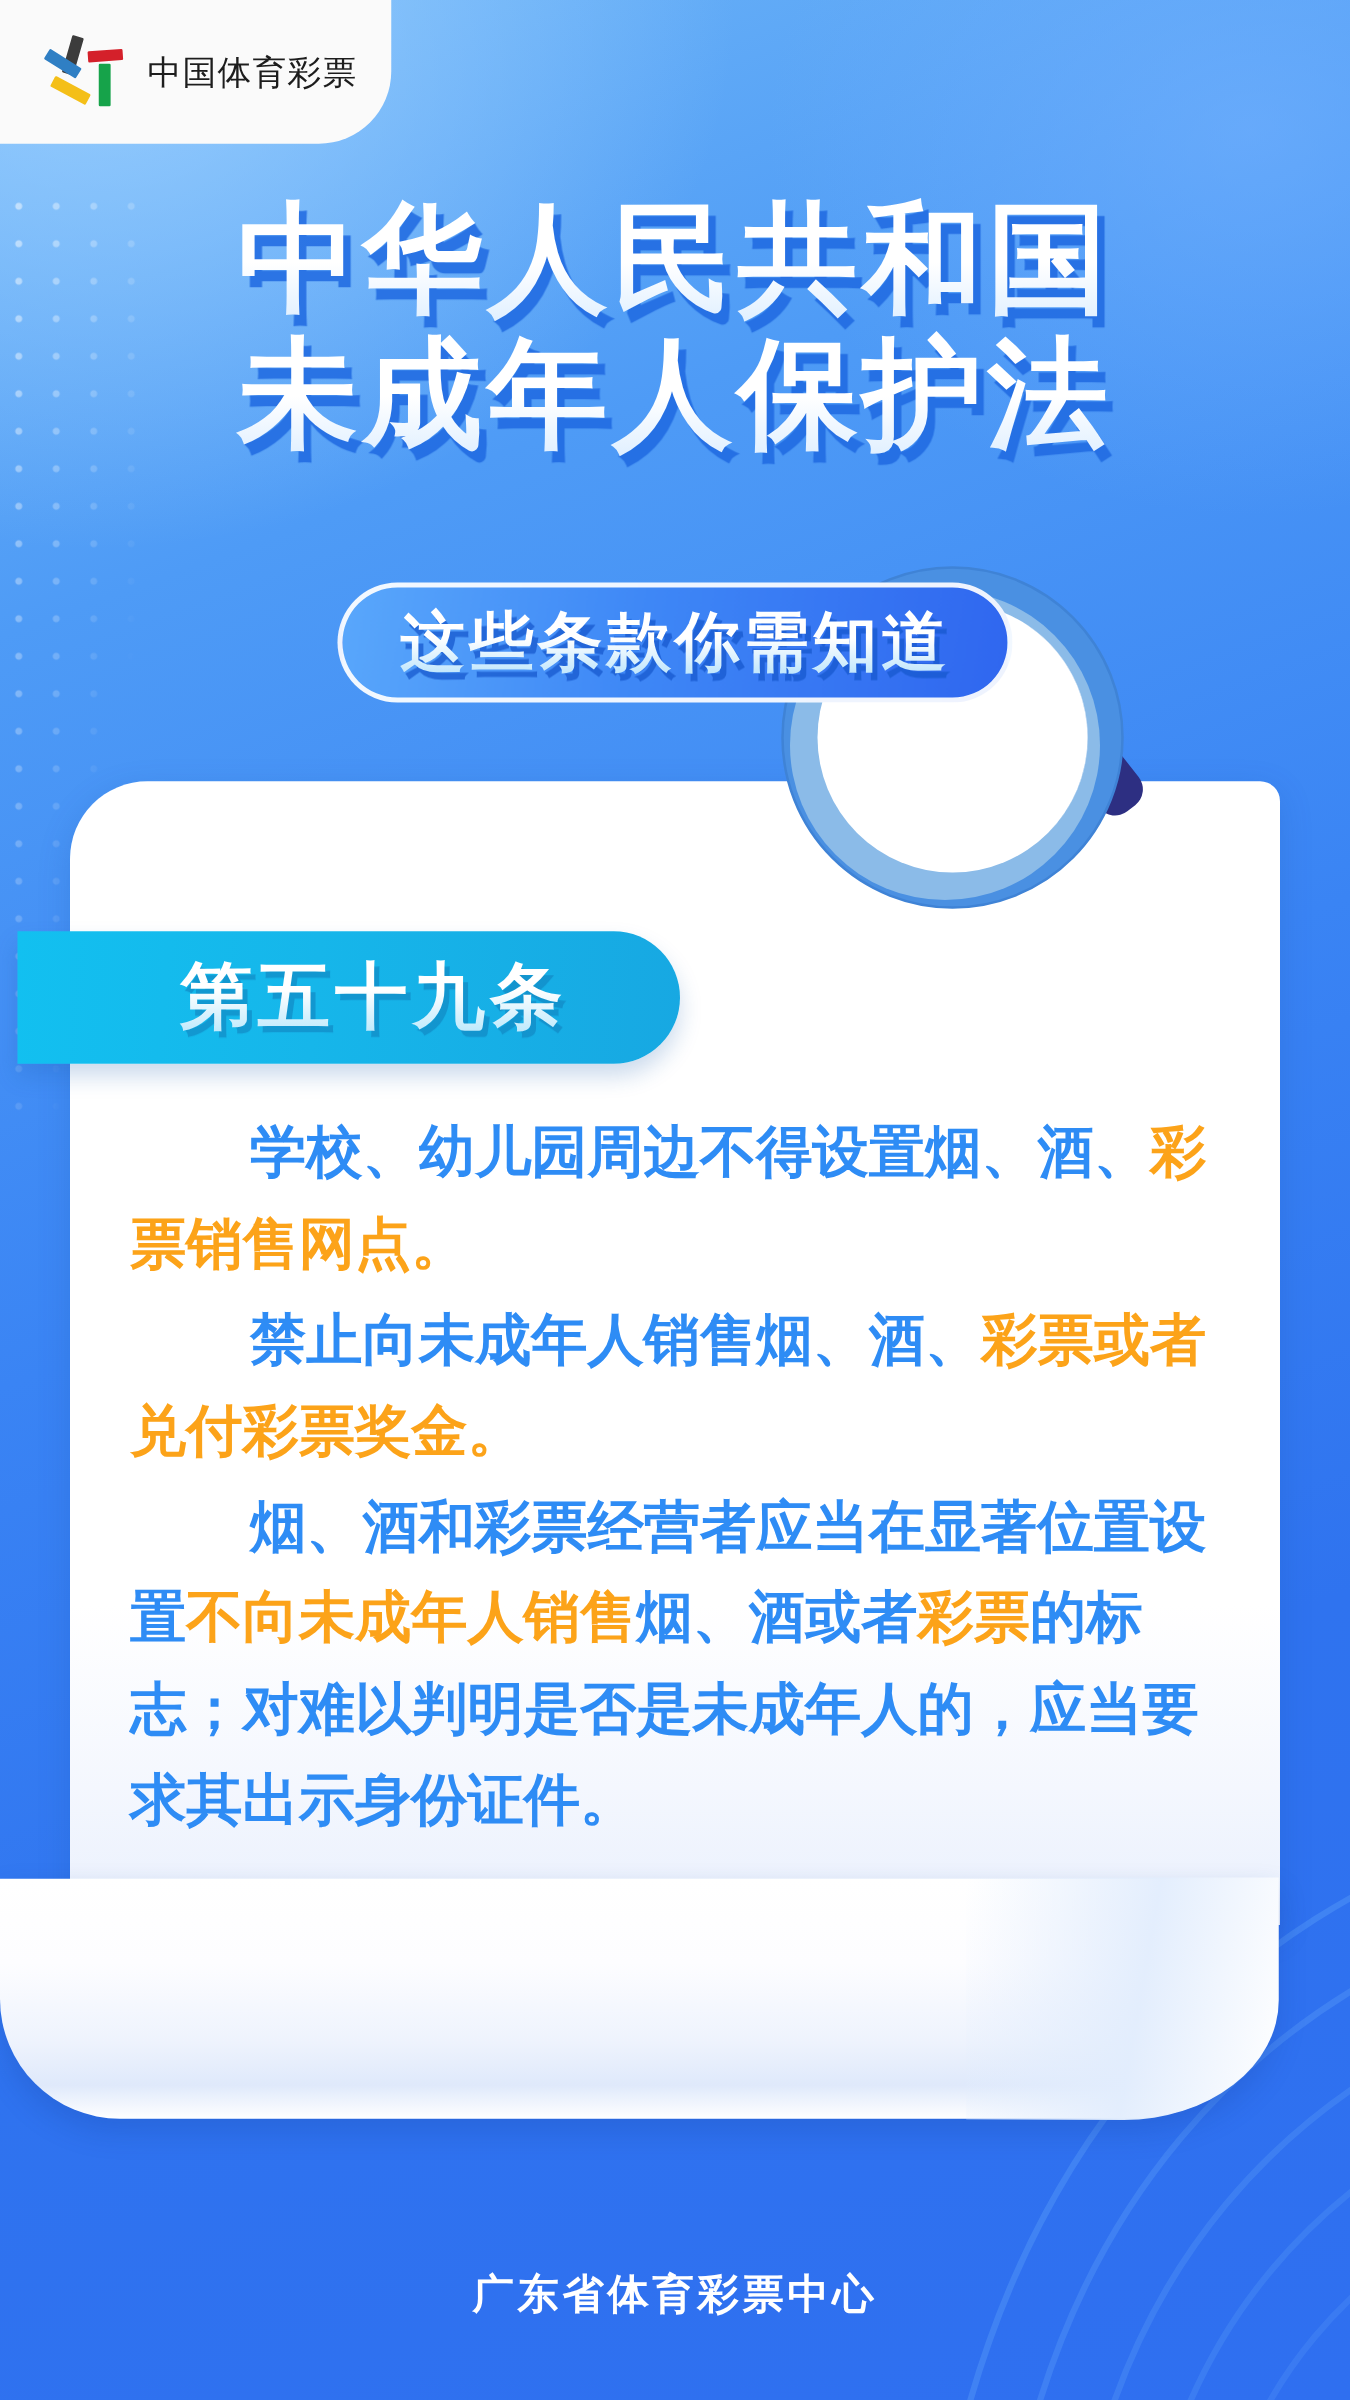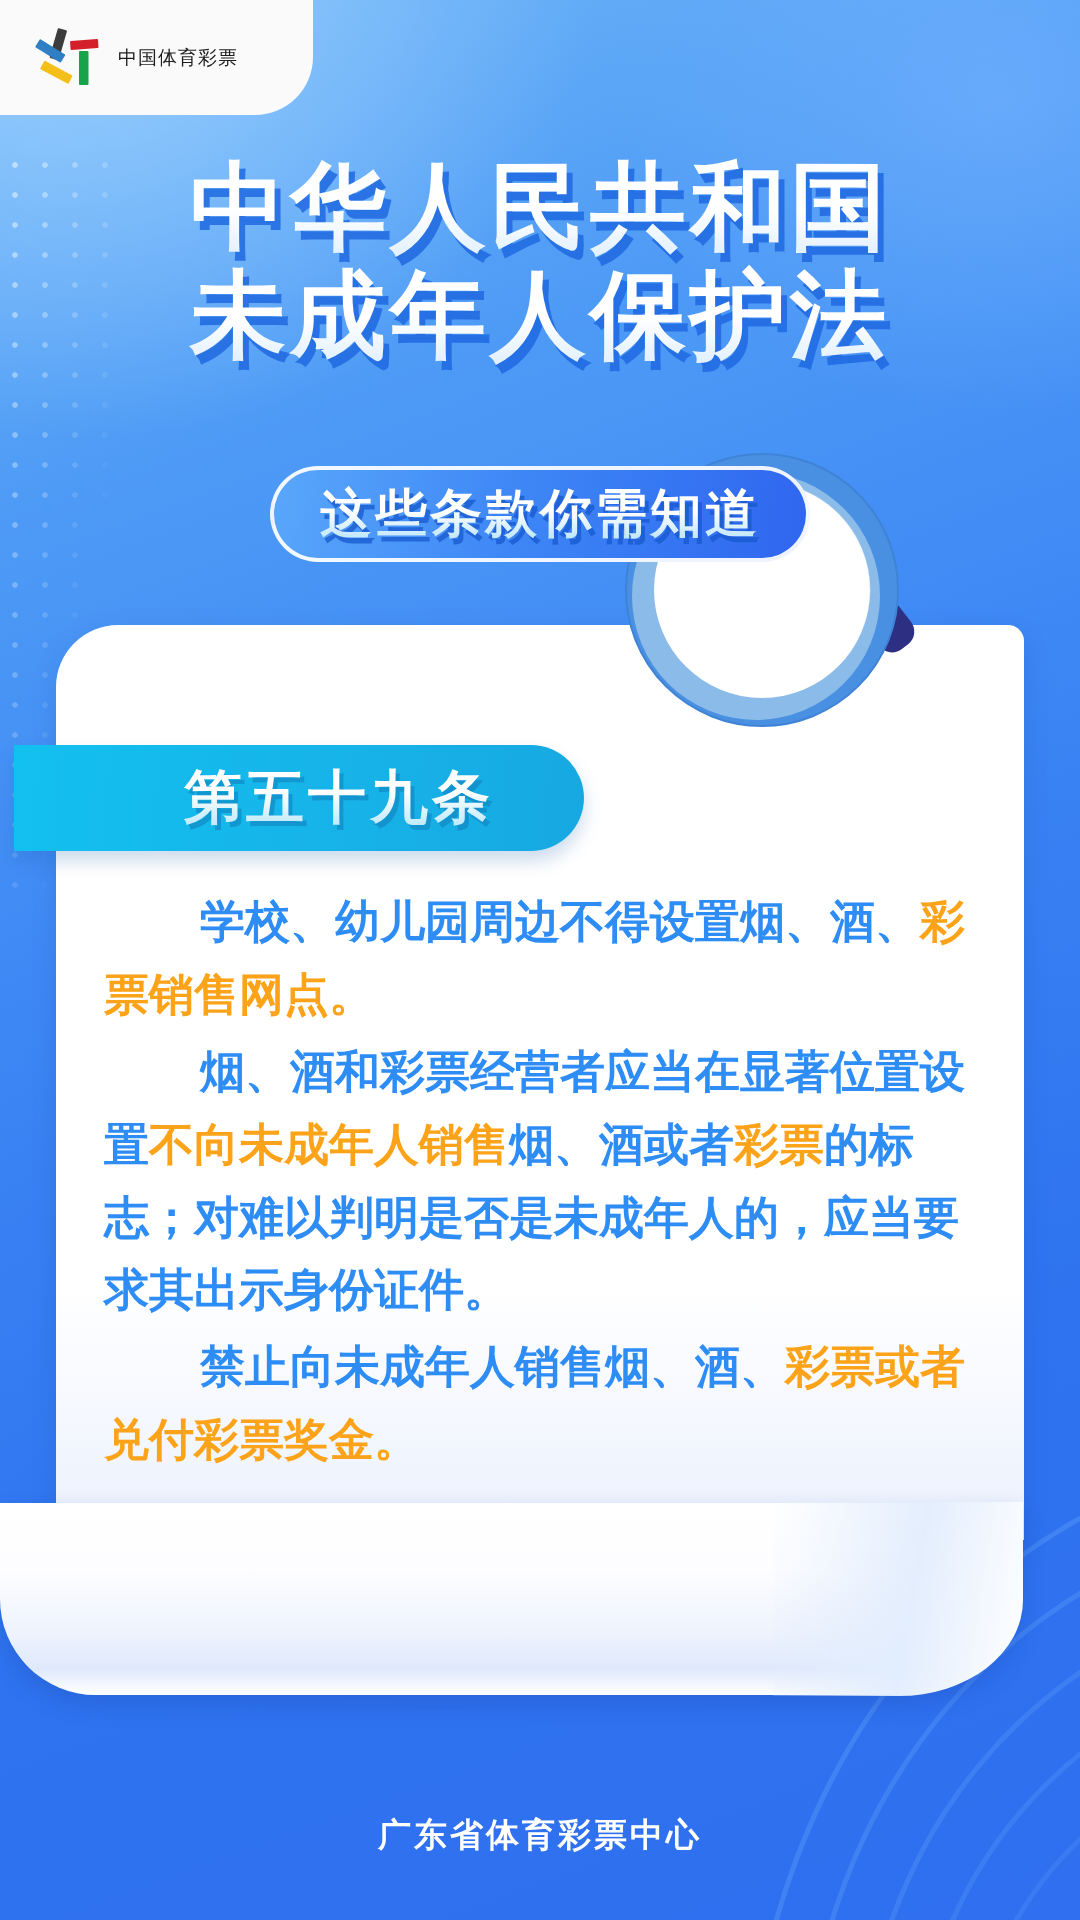--- a/index.html
+++ b/index.html
@@ -39,21 +39,21 @@
   .arcs svg{display:block;}
 
   
   .brand{
     position:absolute;left:0;top:0;width:313px;height:115px;
     background:#fafafa;border-bottom-right-radius:58px;border-top-right-radius:0;
     display:flex;align-items:center;padding-left:34px;box-sizing:border-box;gap:18px;
     z-index:6;
   }
   .brand-logo{width:66px;height:62px;position:relative;flex:0 0 auto;}
-  .brand-name{font-size:19px;color:#1d1d1d;letter-spacing:1px;font-weight:500;white-space:nowrap;}
+  .brand-name{font-size:27px;color:#1d1d1d;letter-spacing:1px;font-weight:500;white-space:nowrap;}
 
   
   .headline{
     position:absolute;left:0;right:0;top:138px;text-align:center;z-index:5;
     pointer-events:none;
     margin-top:16px;
   }
   .hl-line{
     font-size:96px;line-height:1.12;font-weight:900;letter-spacing:4px;
     color:#ffffff;
@@ -107,21 +107,20 @@
 
   
   .badge{
     position:absolute;left:14px;top:745px;width:530px;height:106px;
     background:linear-gradient(95deg,#12c0f0 0%,#16b6ea 45%,#17a8e2 100%);
     border-top-right-radius:54px;border-bottom-right-radius:54px;
     border-top-left-radius:0;border-bottom-left-radius:0;
     display:flex;align-items:center;justify-content:center;
     z-index:5;
     box-shadow:0 10px 18px rgba(25,90,175,.22);
-    padding-left:40px;
   }
   .badge-text{
     font-size:58px;font-weight:900;letter-spacing:4px;padding-left:40px;
     background:linear-gradient(180deg,#ffffff 0%,#ffffff 42%,#a9e2fb 100%);
     -webkit-background-clip:text;background-clip:text;-webkit-text-fill-color:transparent;
     filter:drop-shadow(4px 5px 0 rgba(16,130,190,.6));
     font-family:"DejaVu Sans","Liberation Sans",sans-serif;
   }
 
   
@@ -202,21 +201,21 @@
 
   <div class="paper"></div>
   <div class="paper-curl"></div>
 
   <div class="badge">
     <span class="badge-text">第五十九条</span>
   </div>
 
   <div class="body-text" id="body-text">
       <p><span>学校、幼儿园周边不得设置烟、酒、</span><span class="hl-orange">彩票销售网点</span><span class="hl-orange">。</span></p>
+      <p><span>禁止向未成年人销售烟、酒、</span><span class="hl-orange">彩票或者兑付彩票奖金。</span></p>
       <p><span>烟、酒和彩票经营者应当在显著位置设置</span><span class="hl-orange">不向未成年人销售</span><span>烟、酒或者</span><span class="hl-orange">彩票</span><span>的标志；对难以判明是否是未成年人的，应当要求其出示身份证件。</span></p>
-      <p><span>禁止向未成年人销售烟、酒、</span><span class="hl-orange">彩票或者兑付彩票奖金。</span></p>
     </div>
 
   <div class="footer">
     <span class="footer-text">广东省体育彩票中心</span>
   </div>
 
 </div>
 
 </body></html>

